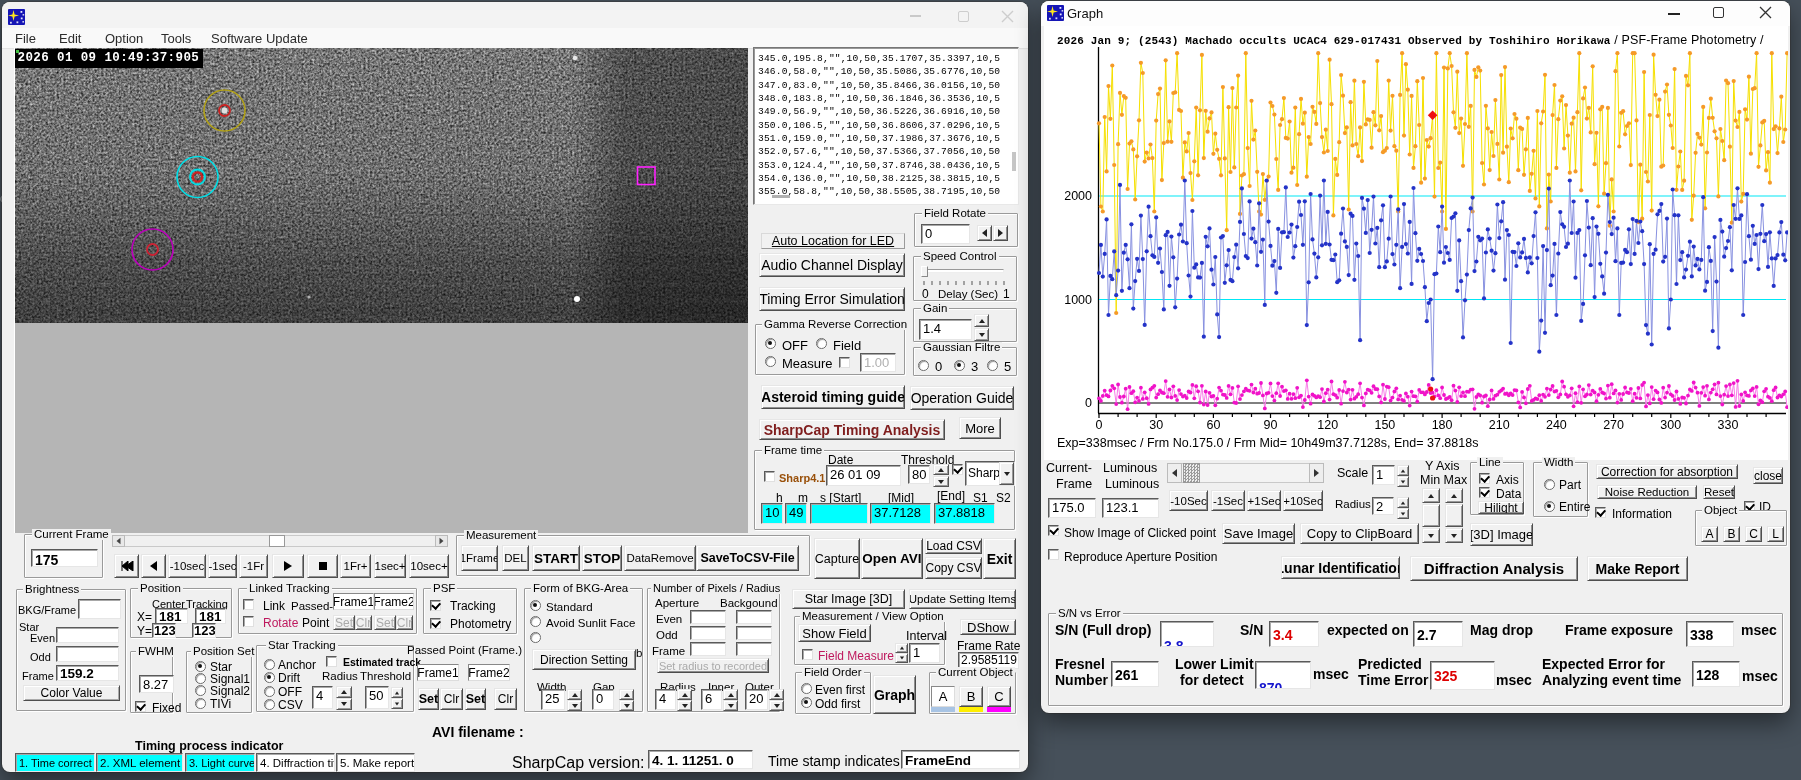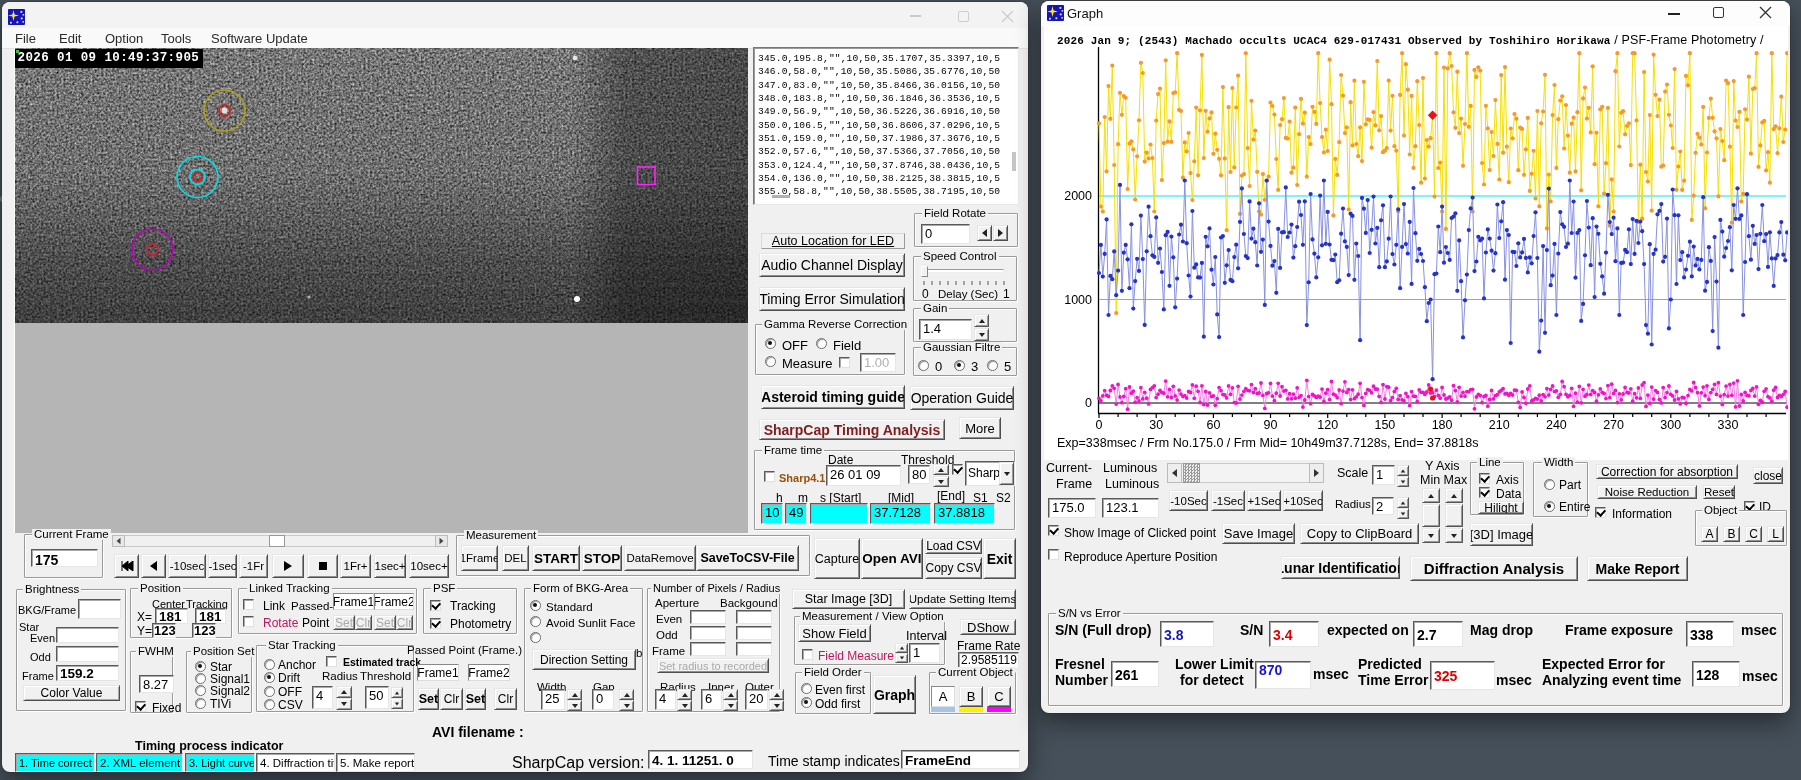--- a/index.html
+++ b/index.html
@@ -1740,35 +1740,35 @@
   <div class="btn" style="left:181px;top:522px;width:73px;height:21px">Save Image</div>
   <div class="btn" style="left:259px;top:522px;width:119px;height:21px">Copy to ClipBoard</div>
   <div class="btn" style="left:429px;top:522px;width:63px;height:23px">[3D] Image</div>
   <div class="btn bb" style="left:240px;top:555px;width:119px;height:23px;font-size:14px">Lunar Identification</div>
   <div class="btn bb" style="left:369px;top:555px;width:168px;height:25px;font-size:15px">Diffraction Analysis</div>
   <div class="btn bb" style="left:546px;top:555px;width:101px;height:25px;font-size:14px">Make Report</div>
 
   <div class="g" style="left:7px;top:612px;width:735px;height:93px"></div>
   <div class="gl t" style="left:15px;top:607px">S/N vs Error</div>
   <div class="t bb" style="left:14px;top:622px;font-size:14px">S/N (Full drop)</div>
-  <div class="inp bb" style="left:119px;top:620px;width:54px;height:26px;font-size:14px;color:#1515cc;padding-top:5px">3.8</div>
+  <div class="inp bb" style="left:119px;top:620px;width:54px;height:26px;font-size:14px;color:#1515cc;padding-top:16px">3.8</div>
   <div class="t bb" style="left:199px;top:622px;font-size:14px">S/N</div>
   <div class="inp bb" style="left:228px;top:620px;width:50px;height:26px;font-size:14px;color:#d00;padding-top:5px">3.4</div>
   <div class="t bb" style="left:286px;top:622px;font-size:14px">expected on</div>
   <div class="inp bb" style="left:372px;top:620px;width:50px;height:26px;font-size:14px;padding-top:5px">2.7</div>
   <div class="t bb" style="left:429px;top:622px;font-size:14px">Mag drop</div>
   <div class="t bb" style="left:524px;top:622px;font-size:14px">Frame exposure</div>
   <div class="inp bb" style="left:645px;top:620px;width:48px;height:26px;font-size:14px;padding-top:5px">338</div>
   <div class="t bb" style="left:700px;top:622px;font-size:14px">msec</div>
   <div class="t bb" style="left:14px;top:656px;font-size:14px">Fresnel</div>
   <div class="t bb" style="left:14px;top:672px;font-size:14px">Number</div>
   <div class="inp bb" style="left:70px;top:660px;width:48px;height:26px;font-size:14px;padding-top:5px">261</div>
   <div class="t bb" style="left:134px;top:656px;font-size:14px">Lower Limit</div>
   <div class="t bb" style="left:139px;top:672px;font-size:14px">for detect</div>
-  <div class="inp bb" style="left:214px;top:660px;width:56px;height:28px;font-size:14px;color:#1515cc;padding-top:0">870</div>
+  <div class="inp bb" style="left:214px;top:660px;width:56px;height:28px;font-size:14px;color:#1515cc;padding-top:18px">870</div>
   <div class="t bb" style="left:272px;top:666px;font-size:14px">msec</div>
   <div class="t bb" style="left:317px;top:656px;font-size:14px">Predicted</div>
   <div class="t bb" style="left:317px;top:672px;font-size:14px">Time Error</div>
   <div class="inp bb" style="left:389px;top:660px;width:65px;height:29px;font-size:14px;color:#d00;padding-top:6px">325</div>
   <div class="t bb" style="left:455px;top:672px;font-size:14px">msec</div>
   <div class="t bb" style="left:501px;top:656px;font-size:14px">Expected Error for</div>
   <div class="t bb" style="left:501px;top:672px;font-size:14px">Analyzing event time</div>
   <div class="inp bb" style="left:651px;top:660px;width:48px;height:26px;font-size:14px;padding-top:5px">128</div>
   <div class="t bb" style="left:701px;top:668px;font-size:14px">msec</div>
 </div>

